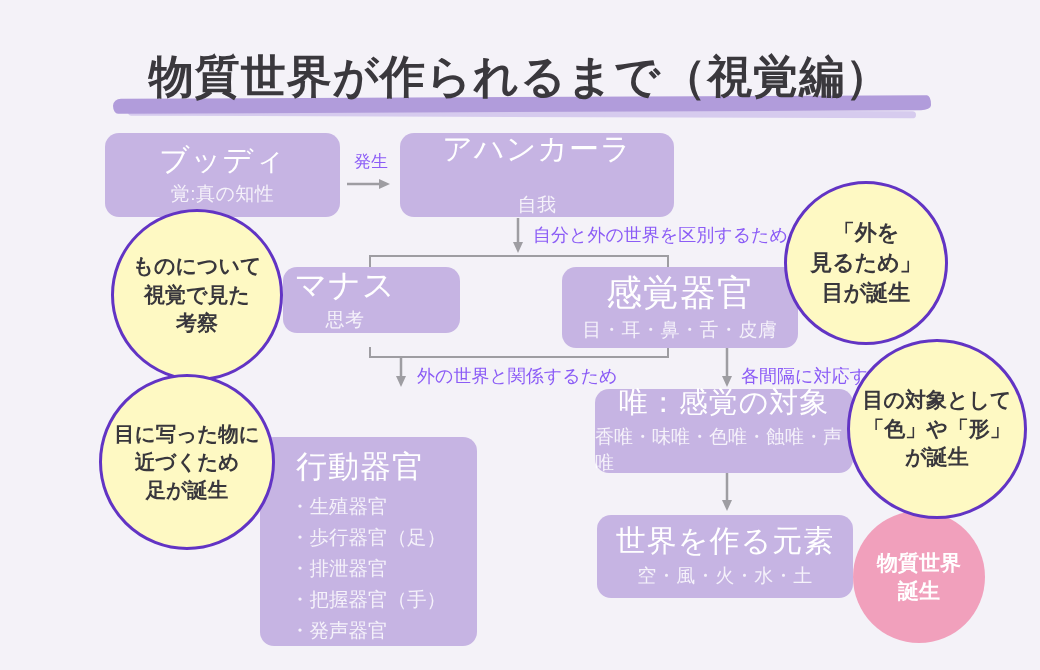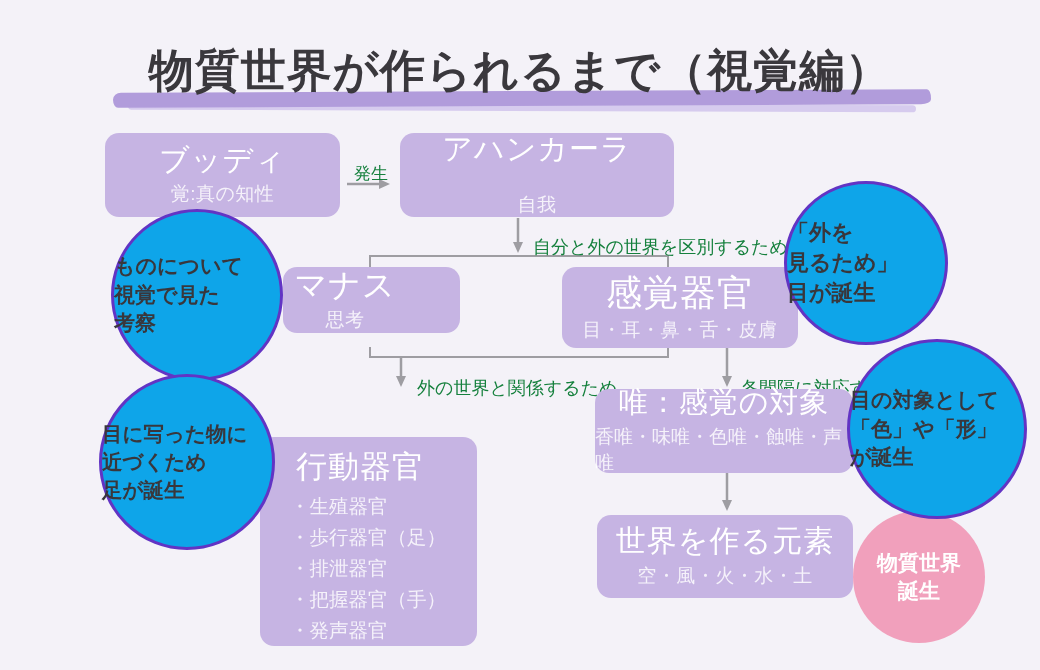--- a/index.html
+++ b/index.html
@@ -2,39 +2,39 @@
 <html><head>
 <meta charset="utf-8">
 <style>
   html,body{margin:0;padding:0;background:#f4f2f8;}
   #canvas{
     position:relative;width:1040px;height:670px;overflow:hidden;
     background:#f4f2f8;
     font-family:"Liberation Sans","DejaVu Sans",sans-serif;
   }
   
-  .title-wrap{position:absolute;left:0;top:8px;width:1040px;height:115px;}
+  .title-wrap{position:absolute;left:0;top:14px;width:1040px;height:115px;}
   .underline-light{position:absolute;left:128px;top:96px;width:788px;height:7px;
     background:#d6cbee;border-radius:4px;transform:rotate(.2deg);}
   .underline-main{position:absolute;left:113px;top:83px;width:818px;height:15px;
     background:#b19cdb;border-radius:8px 4px 10px 5px / 7px 9px 5px 8px;transform:rotate(-.25deg);}
   .page-title{position:absolute;left:0;top:33px;width:1040px;text-align:center;
     font-size:45px;font-weight:800;color:#3a383d;letter-spacing:1px;}
   
-  .lbl{position:absolute;color:#15803d;font-size:18px;white-space:nowrap;margin-top:12px;}
+  .lbl{position:absolute;color:#8b5cf6;font-size:18px;white-space:nowrap;}
   
   .box{position:absolute;background:#c6b4e3;border-radius:14px;color:#fff;
     display:flex;flex-direction:column;align-items:center;justify-content:center;}
   .box-title{font-weight:400;color:#fff;letter-spacing:1px;line-height:1.15;}
   .box-sub{color:rgba(255,255,255,.82);font-size:19px;margin-top:4px;letter-spacing:.5px;}
   .box-list{list-style:none;margin:6px 0 0 0;padding:0;color:rgba(255,255,255,.82);
     font-size:19.5px;line-height:31px;}
   
-  .note-circle{position:absolute;background:#0ea5e9;border:3px solid #6234c4;border-radius:50%;
-    display:flex;flex-direction:column;align-items:flex-start;justify-content:center;
+  .note-circle{position:absolute;background:#fef9c3;border:3px solid #6234c4;border-radius:50%;
+    display:flex;flex-direction:column;align-items:center;justify-content:center;
     color:#39373c;font-weight:800;text-align:center;box-sizing:border-box;}
   .note-line{line-height:1.35;}
   .pink-circle{position:absolute;background:#f1a0bc;border-radius:50%;
     display:flex;flex-direction:column;align-items:center;justify-content:center;
     color:#fff;font-weight:800;text-align:center;font-size:21px;}
   .svg-layer{position:absolute;left:0;top:0;}
 </style>
 </head>
 <body>
 

